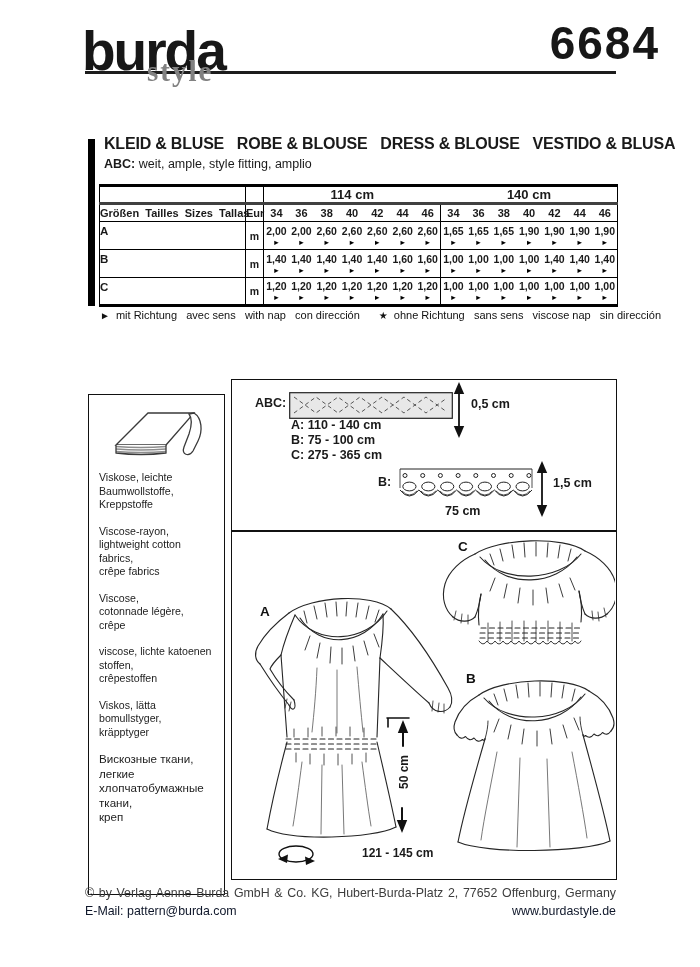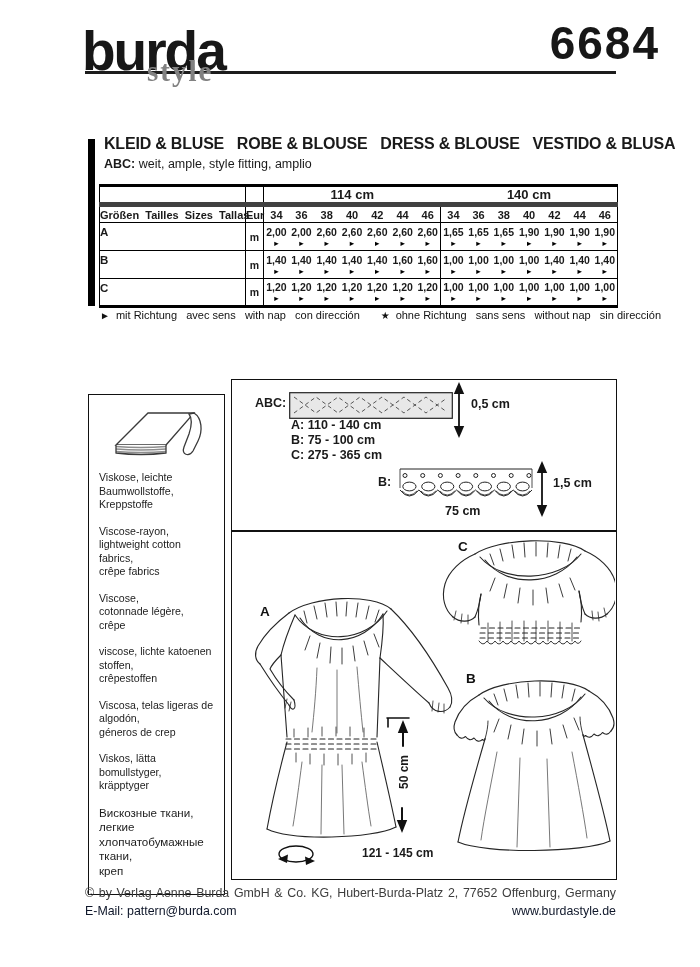--- a/index.html
+++ b/index.html
@@ -18,21 +18,21 @@
   .title-bar{left:88px;top:139px;width:7px;height:167px;background:#000;}
   .title-line{left:104px;top:135px;font-size:16px;font-weight:700;white-space:pre;letter-spacing:-0.2px;}
   .abc-note{left:104px;top:157px;font-size:12.5px;white-space:pre;}
   .abc-note b{font-weight:700;}
 
   
   table.size-table{position:absolute;left:99px;top:184px;width:518px;border-collapse:collapse;table-layout:fixed;
         border:1px solid #000;border-top:3px solid #000;border-bottom:3px solid #000;}
   table.size-table td,table.size-table th{padding:0;margin:0;font-weight:700;vertical-align:middle;}
   col.col-label{width:146px;} col.col-eur{width:18px;} col.col-size{width:25.3px;}
-  tr.row-groups{height:18px;border-bottom:5px solid #404040;}
+  tr.row-groups{height:18px;border-bottom:3px solid #404040;}
   tr.row-groups th{font-size:13px;text-align:center;}
   tr.row-sizes{height:18px;border-bottom:1.5px solid #000;}
   tr.row-sizes th,tr.row-sizes td{font-size:11px;text-align:center;}
   th.c-label{text-align:left;padding-left:4px;font-size:11px;white-space:pre;}
   .c-eur{border-left:1px solid #000;border-right:1px solid #000;text-align:center;font-size:10.5px;}
   td.gstart{border-left:1px solid #000;}
   tr.row-val{height:28px;border-bottom:1px solid #000;}
   tr.row-val:last-child{border-bottom:none;}
   tr.row-val th.c-label{font-size:11.5px;vertical-align:top;padding-top:3px;}
   tr.row-val td.c-eur{font-size:10.5px;}
@@ -323,21 +323,21 @@
           </td>
           <td class="c-val">
             <div class="num">1,00</div>
             <div class="nap">►</div>
           </td>
         </tr>
       </tbody>
   </table>
 
   <div class="abs legend legend-left"><span class="sym">►</span><span>mit Richtung   avec sens   with nap   con dirección</span></div>
-  <div class="abs legend legend-right"><span class="sym">★</span><span>ohne Richtung   sans sens   without nap   sin dirección</span></div>
+  <div class="abs legend legend-right"><span class="sym">★</span><span>ohne Richtung   sans sens   viscose nap   sin dirección</span></div>
 
   <div class="box fabric-box">
     <div class="bolt-wrap">
       <svg width="102" height="58" viewBox="0 0 102 58" fill="none" stroke="#3a3a3a" stroke-width="1.3">
         <path d="M10,40 L42,8 L88,8 L60,40 Z" fill="#fff"></path>
         <path d="M88,8 C96,13 97,26 92,36 L87,46 C83,52 75,50 78,42 L83,29 C86,20 86,13 83,9 Z" fill="#fff"></path>
         <path d="M10,40 L60,40 L60,47 L10,47 Z" fill="#fff" stroke="none"></path>
         <path d="M10,41.5 Q35,43.5 60,41.5" stroke="#8e8e8e" stroke-width="1.6"></path>
         <path d="M10,44 Q35,46 60,44" stroke="#8e8e8e" stroke-width="1.6"></path>
         <path d="M10,46.5 Q35,48.5 60,46.5" stroke="#8e8e8e" stroke-width="1.6"></path>
@@ -348,22 +348,20 @@
         <div class="fabric-item">Viskose, leichte Baumwollstoffe,
 Kreppstoffe</div>
         <div class="fabric-item">Viscose-rayon,
 lightweight cotton fabrics,
 crêpe fabrics</div>
         <div class="fabric-item">Viscose,
 cotonnade légère,
 crêpe</div>
         <div class="fabric-item">viscose, lichte katoenen stoffen,
 crêpestoffen</div>
-        <div class="fabric-item">Viscosa, telas ligeras de algodón,
-géneros de crep</div>
         <div class="fabric-item">Viskos, lätta bomullstyger,
 kräpptyger</div>
         <div class="fabric-item">Вискозные ткани, легкие
 хлопчатобумажные ткани,
 креп</div>
       </div>
   </div>
 
   <div class="box notions-box">
     <span class="abs nb-label abc-label">ABC:</span>

